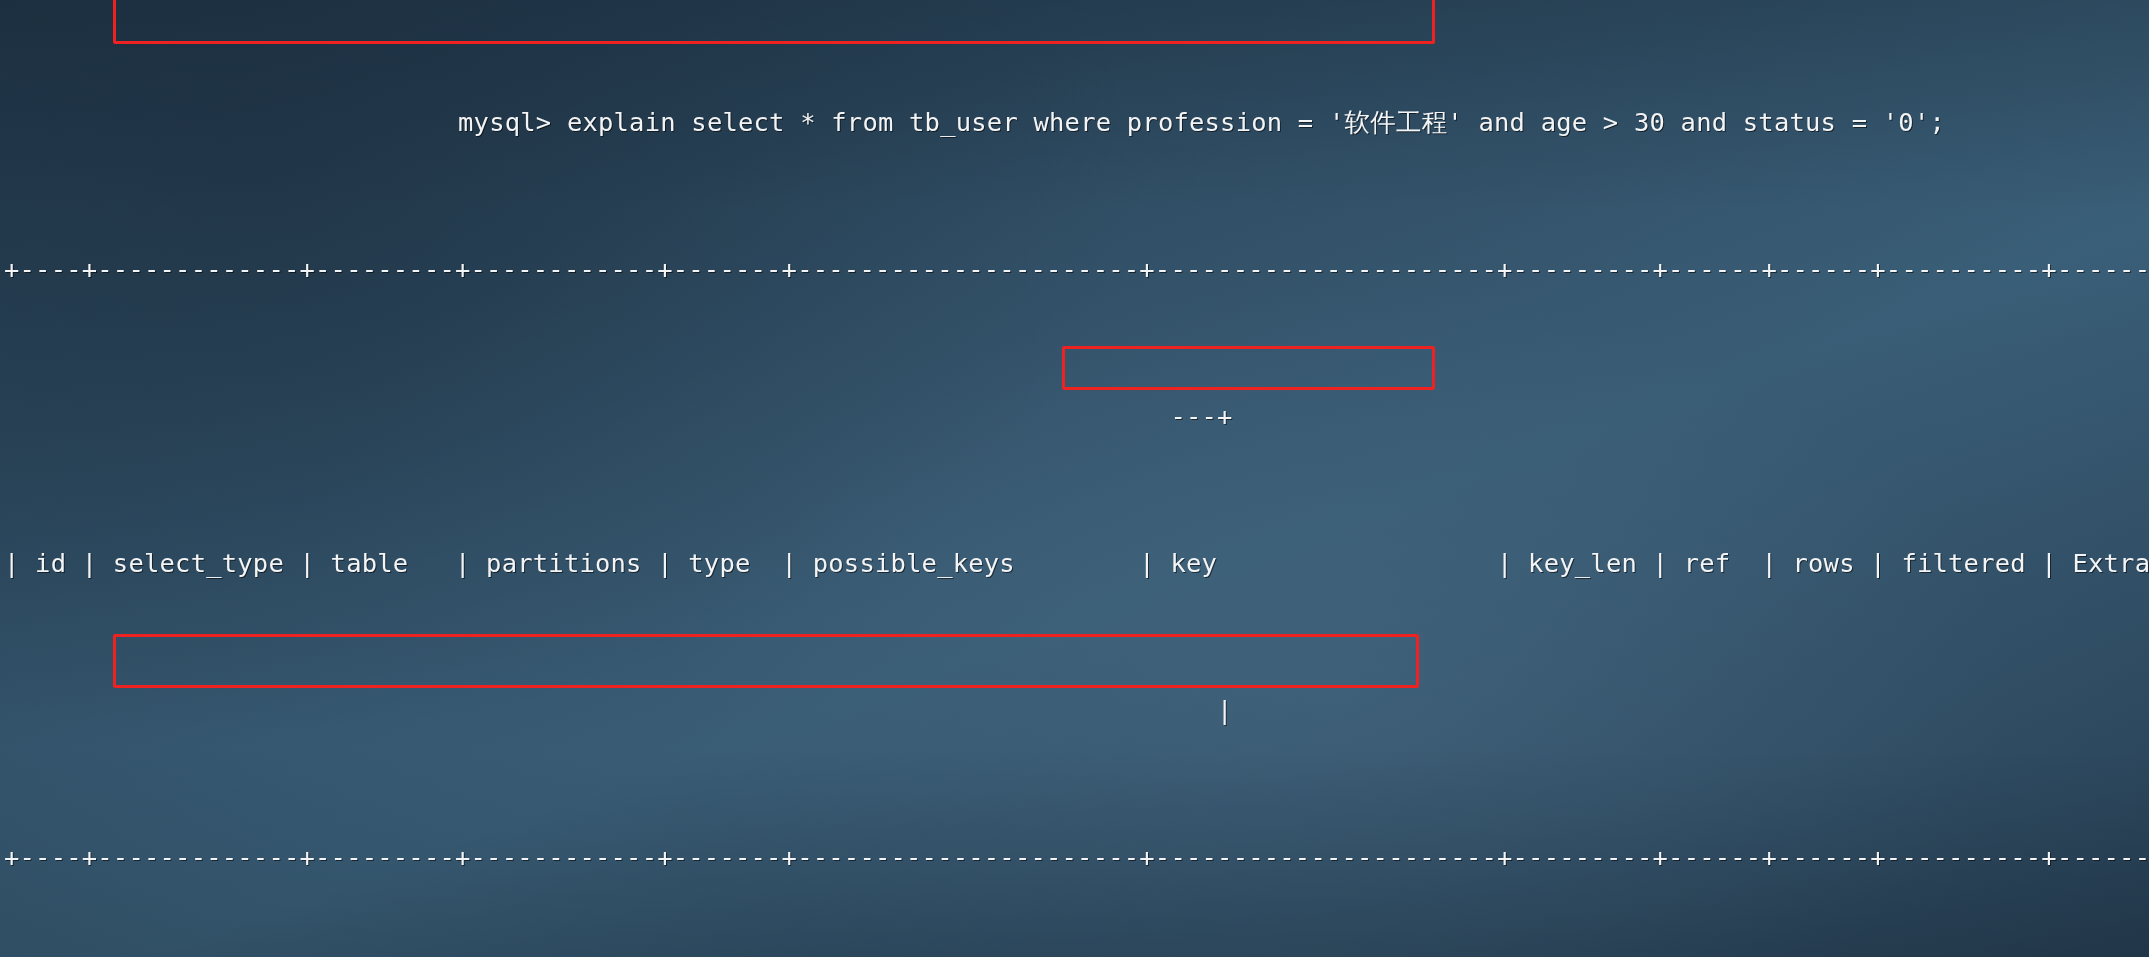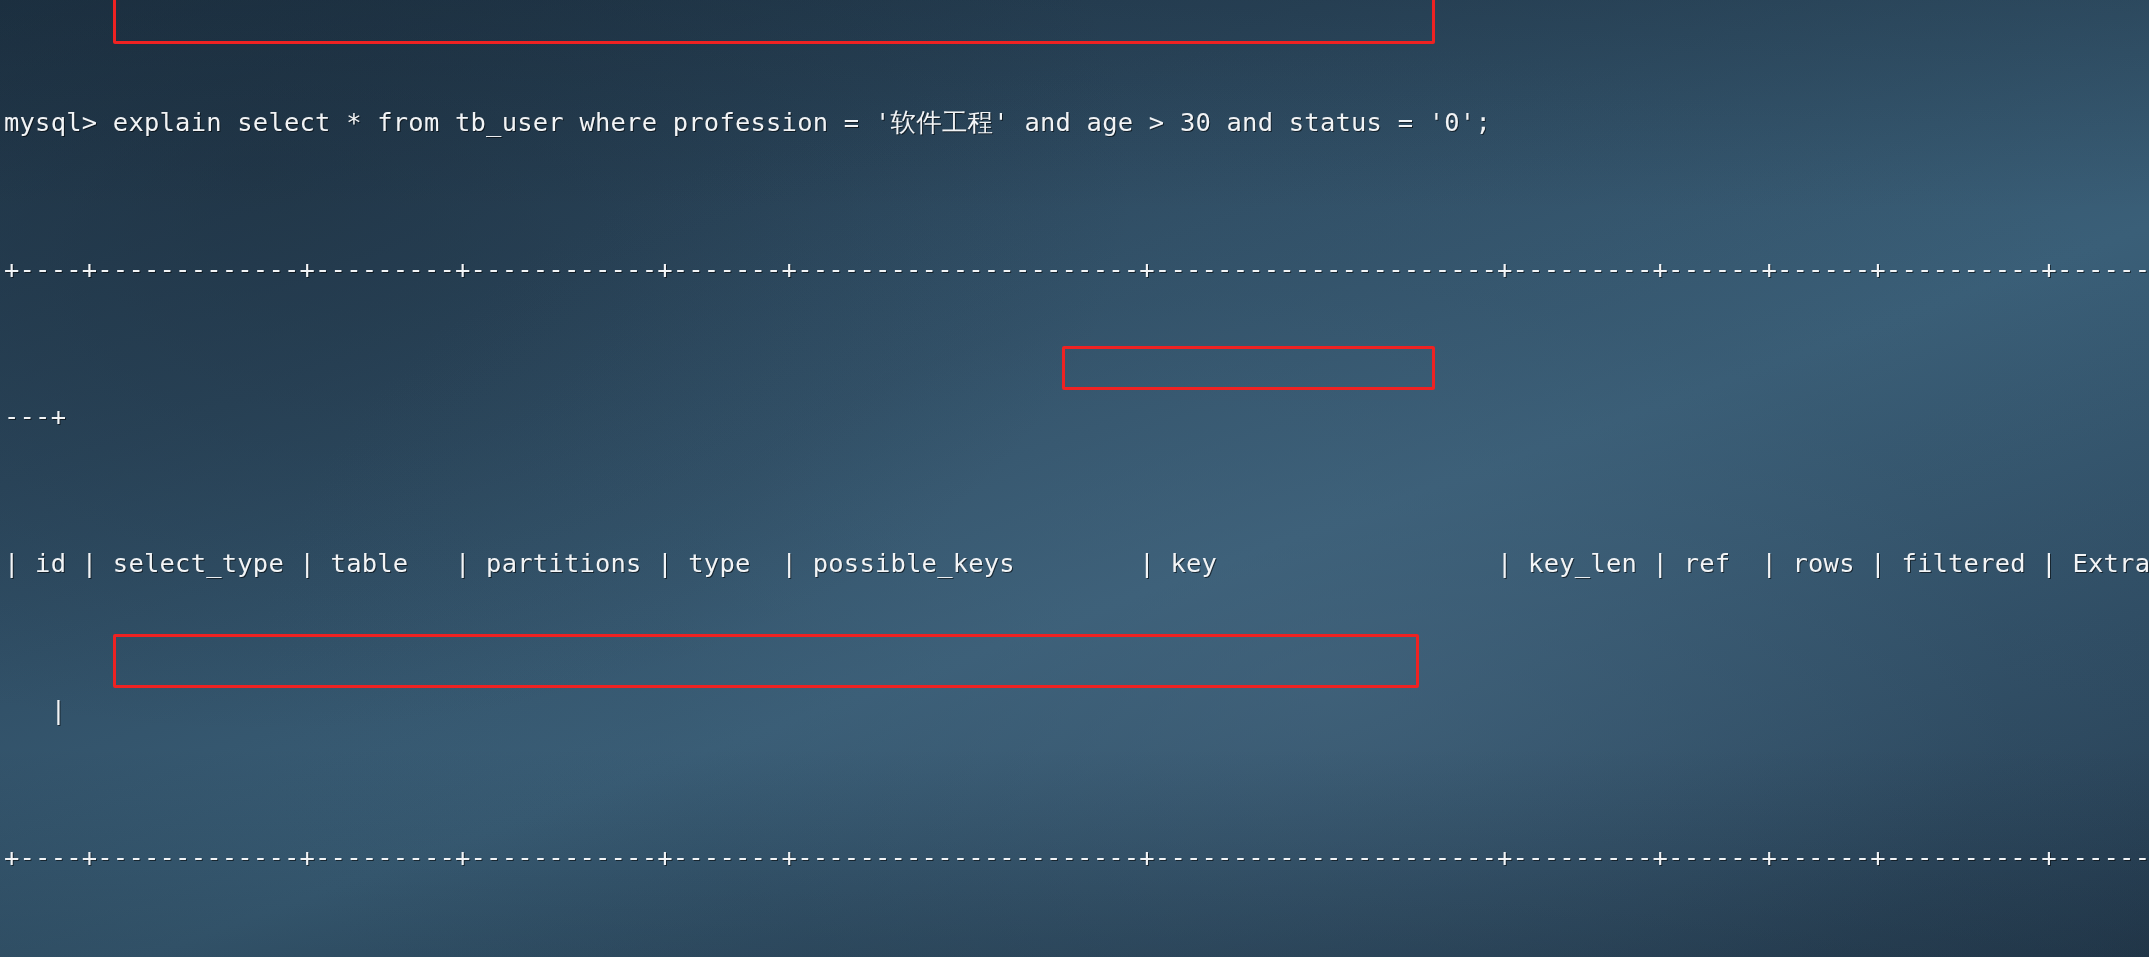--- a/index.html
+++ b/index.html
@@ -18,20 +18,21 @@
   
   #terminal {
     position: relative;
     width: 2149px;
     height: 957px;
     background:
       radial-gradient(ellipse 1500px 900px at 62% 72%, rgba(70,103,128,0.55) 0%, rgba(56,85,108,0.20) 45%, rgba(0,0,0,0) 72%),
       radial-gradient(ellipse 1100px 700px at 12% 18%, rgba(28,46,62,0.55) 0%, rgba(30,50,66,0.18) 55%, rgba(0,0,0,0) 80%),
       linear-gradient(160deg, #21384b 0%, #2c485e 28%, #3a5f78 58%, #2f4d64 80%, #253c50 100%);
     overflow: hidden;
+    text-align: center;
   }
 
   #terminal::after {
     content: "";
     position: absolute;
     inset: 0;
     pointer-events: none;
     background: linear-gradient(180deg, rgba(10,20,30,0.18) 0%, rgba(0,0,0,0) 22%, rgba(0,0,0,0) 78%, rgba(10,20,30,0.20) 100%);
   }
 

